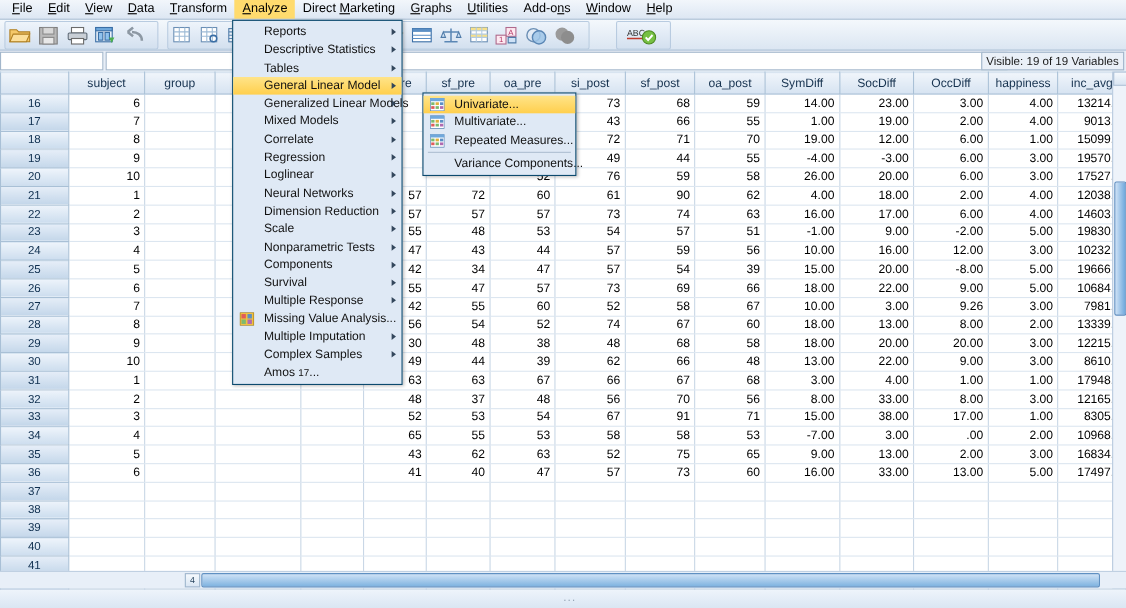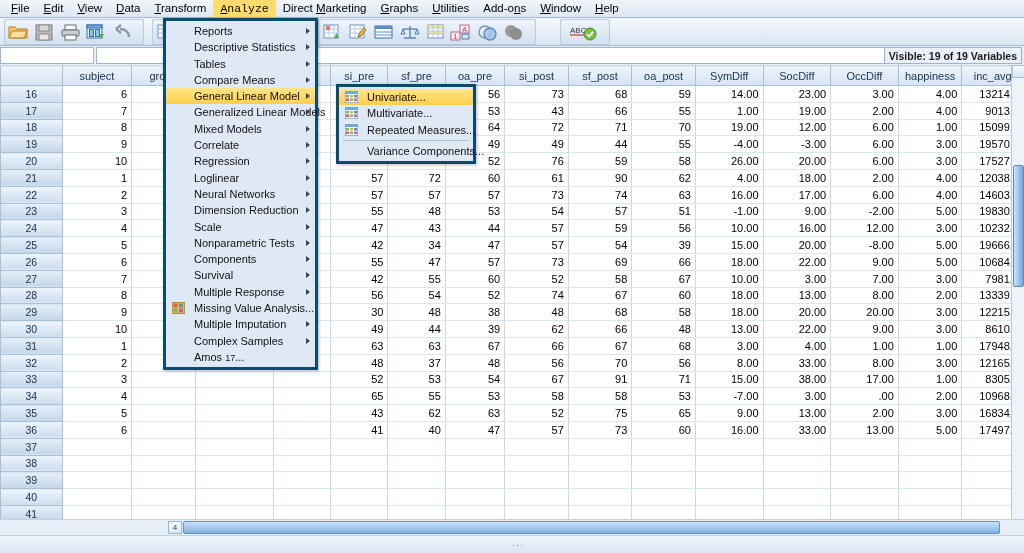--- a/index.html
+++ b/index.html
@@ -16,37 +16,37 @@
   .menubar {
     position:absolute; top:0; left:0; width:1024px; height:18px;
     background:linear-gradient(#f2f6fb,#dde7f3);
     border-bottom:1px solid #9fb6cd;
     display:flex; align-items:center; padding-left:4px;
   }
   .menubar .mi {
     padding:1px 7px 2px 7px; height:17px; line-height:15px;
     font-size:11.5px; white-space:nowrap; cursor:default;
   }
-  .menubar .mi.active { background:#ffdb6e;font-family:Liberation Mono, monospace; }
+  .menubar .mi.active { background:#ffdb6e; }
   .mn { text-decoration:underline; }
 
   
   .toolbar {
     position:absolute; top:18px; left:0; width:1024px; height:28px;
     background:linear-gradient(#f4f8fc,#dbe6f2);
     border-bottom:1px solid #a8bdd4;
   }
   .tgroup { position:absolute; top:1px; height:26px;
     background:linear-gradient(#eef4fb,#d3e0ef);
     border:1px solid #b8cbe0; border-radius:2px; display:flex; align-items:center; }
   .tbtn { width:26px; height:24px; display:flex; align-items:center; justify-content:center; }
   .tbtn svg { display:block; }
 
   
-  .refbar { position:absolute; top:47px; left:0; width:1024px; height:18px;font-weight:bold; }
+  .refbar { position:absolute; top:47px; left:0; width:1024px; height:18px; }
   .refbox {
     position:absolute; left:0; top:0; width:94px; height:17px;
     background:#fff; border:1px solid #a2b6cb;
   }
   .fxbox {
     position:absolute; left:96px; top:0; width:820px; height:17px;
     background:#fff; border:1px solid #a2b6cb;
   }
   .visible-label {
     position:absolute; right:2px; top:0px; height:17px; line-height:16px;
@@ -76,22 +76,22 @@
   }
   table.grid tr:nth-child(even) td.rowhdr { background:linear-gradient(#e6eef8,#c4d7ea); }
   table.grid td.txt { text-align:left; }
   .corner {
     background:linear-gradient(#f0f5fb,#d6e3f1); border:1px solid #a9c0d6;
   }
 
   
   .menu {
     position:absolute; background:#dfe9f5;
-    border:3px solid #0c4a6e; box-shadow:1px 1px 3px rgba(0,0,0,.28);
-    padding:2px 0; z-index:50;
+    border:1px solid #0c4a6e; box-shadow:1px 1px 3px rgba(0,0,0,.28);
+    padding:2px 0; z-index:50;margin-left:48px;
   }
   .menu .row {
     position:relative; height:16.3px; line-height:16.3px;
     padding:0 18px 0 28px; font-size:11px; white-space:nowrap; color:#111;
   }
   .menu .row.hl { background:linear-gradient(#ffe489,#ffcf4d); }
   .menu .row .arrow {
     position:absolute; right:5px; top:5px;
     width:0; height:0; border-left:4px solid #33475c;
     border-top:3.5px solid transparent; border-bottom:3.5px solid transparent;
@@ -555,21 +555,21 @@
             <td class="txt"></td>
             <td></td>
             <td>42</td>
             <td>55</td>
             <td>60</td>
             <td>52</td>
             <td>58</td>
             <td>67</td>
             <td>10.00</td>
             <td>3.00</td>
-            <td>7.00</td>
+            <td>9.26</td>
             <td>3.00</td>
             <td>7981.0</td>
           </tr>
           <tr>
             <td class="rowhdr">28</td>
             <td>8</td>
             <td></td>
             <td class="txt"></td>
             <td></td>
             <td>56</td>
@@ -861,21 +861,20 @@
   <div class="vscroll">
     <div class="ar up"></div>
     <div class="thumb"></div>
     <div class="ar dn"></div>
   </div>
 
   <div class="menu" id="analyze-menu" style="left:163px; top:18px; width:155px;">
       <div class="row"><span>Reports</span><span class="arrow"></span></div>
       <div class="row"><span>Descriptive Statistics</span><span class="arrow"></span></div>
       <div class="row"><span>Tables</span><span class="arrow"></span></div>
-      <div class="row"><span>Compare Means</span><span class="arrow"></span></div>
       <div class="row hl"><span>General Linear Model</span><span class="arrow"></span></div>
       <div class="row"><span>Generalized Linear Models</span><span class="arrow"></span></div>
       <div class="row"><span>Mixed Models</span><span class="arrow"></span></div>
       <div class="row"><span>Correlate</span><span class="arrow"></span></div>
       <div class="row"><span>Regression</span><span class="arrow"></span></div>
       <div class="row"><span>Loglinear</span><span class="arrow"></span></div>
       <div class="row"><span>Neural Networks</span><span class="arrow"></span></div>
       <div class="row"><span>Dimension Reduction</span><span class="arrow"></span></div>
       <div class="row"><span>Scale</span><span class="arrow"></span></div>
       <div class="row"><span>Nonparametric Tests</span><span class="arrow"></span></div>

